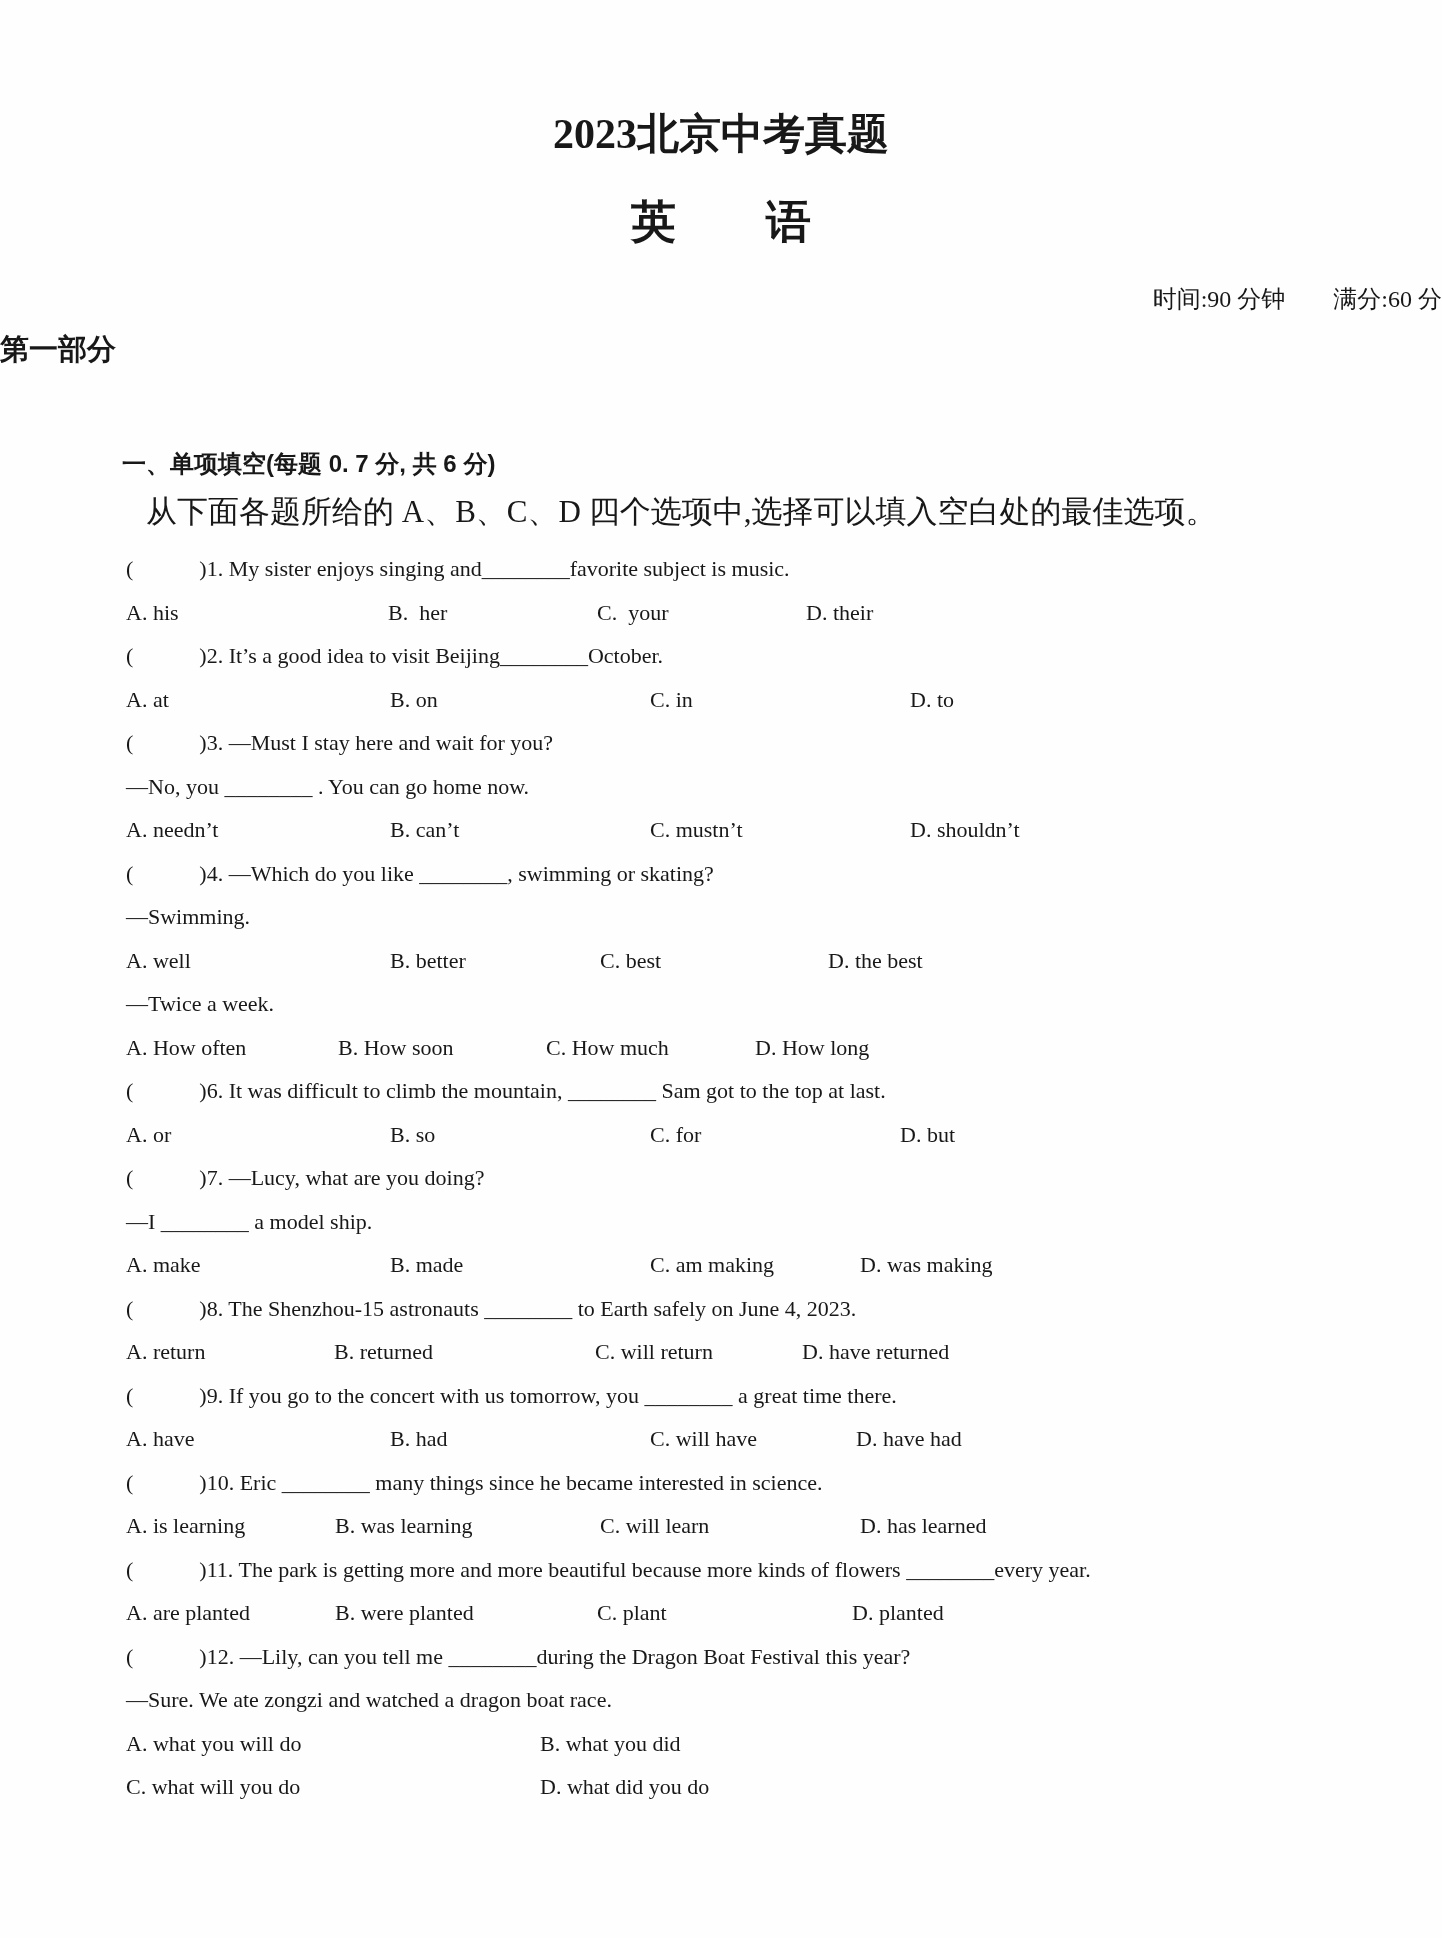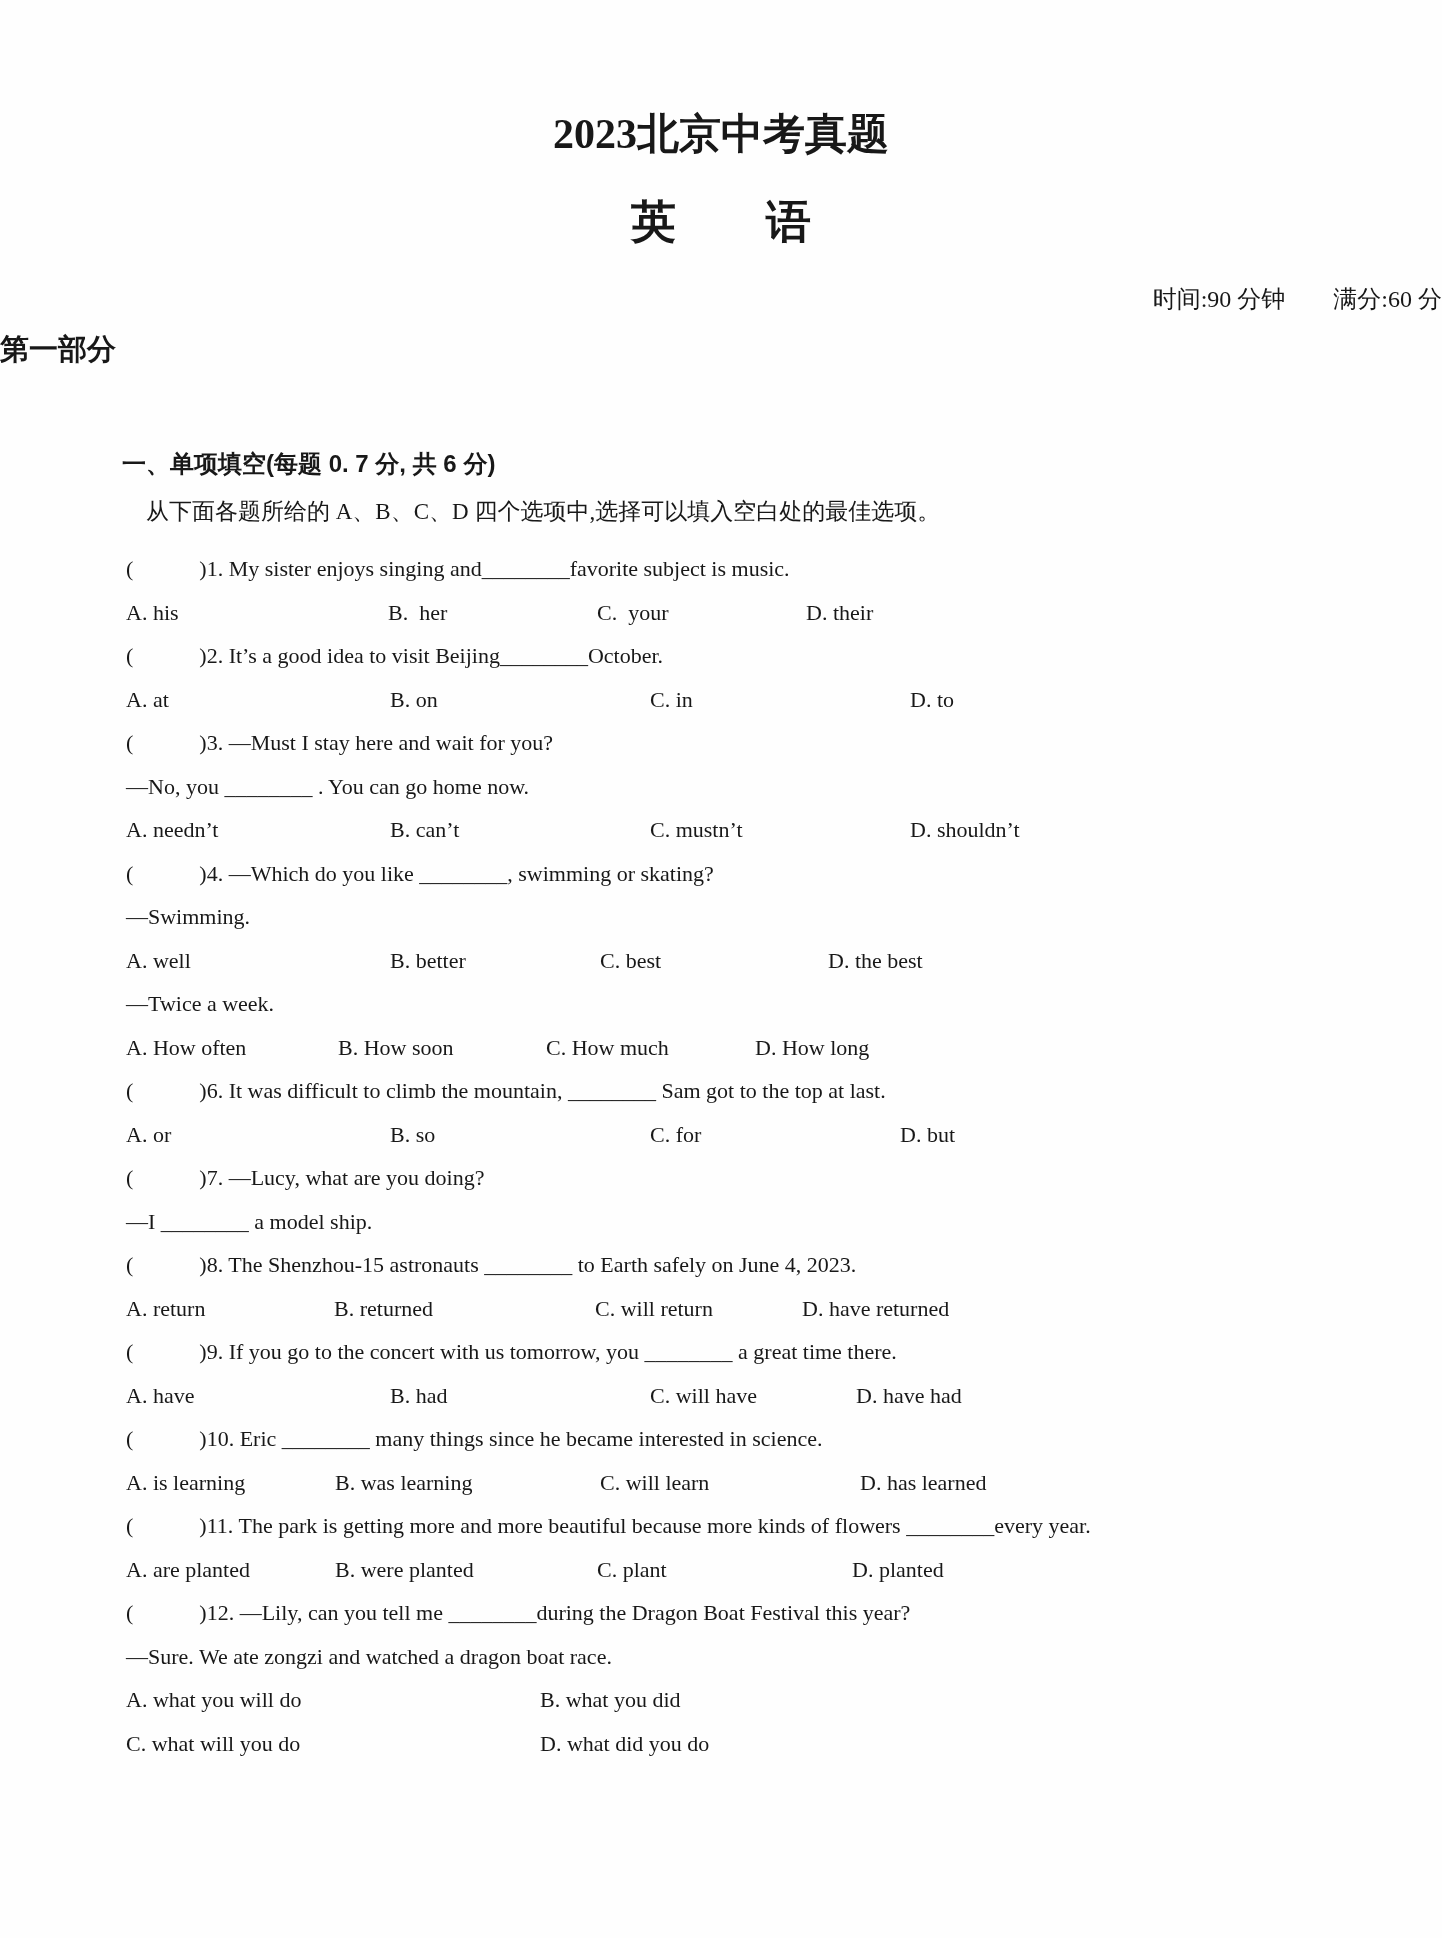--- a/index.html
+++ b/index.html
@@ -44,21 +44,21 @@
   }
   .section-title{
     top:448px;left:122px;right:50px;
     font-family:"Liberation Sans",sans-serif;
     font-size:24px;font-weight:bold;line-height:32px;
     white-space:pre-wrap;
   }
   .section-intro{
     top:497px;left:146px;right:50px;
     font-family:"Liberation Serif",serif;
-    font-size:23px;line-height:30px;
+    font-size:31px;line-height:30px;
     white-space:pre-wrap;
   }
   .body-lines{
     position:absolute;top:547px;left:0;right:0;
     font-family:"Liberation Serif",serif;
     font-size:22px;
   }
   .line{
     position:relative;
     height:43.5px;line-height:43.5px;
@@ -91,20 +91,21 @@
       <div class="line options"><span class="opt" style="left: 126px;">A. needn’t</span><span class="opt" style="left: 390px;">B. can’t</span><span class="opt" style="left: 650px;">C. mustn’t</span><span class="opt" style="left: 910px;">D. shouldn’t</span></div>
       <div class="line text">(            )4. —Which do you like ________, swimming or skating?</div>
       <div class="line text">—Swimming.</div>
       <div class="line options"><span class="opt" style="left: 126px;">A. well</span><span class="opt" style="left: 390px;">B. better</span><span class="opt" style="left: 600px;">C. best</span><span class="opt" style="left: 828px;">D. the best</span></div>
       <div class="line text">—Twice a week.</div>
       <div class="line options"><span class="opt" style="left: 126px;">A. How often</span><span class="opt" style="left: 338px;">B. How soon</span><span class="opt" style="left: 546px;">C. How much</span><span class="opt" style="left: 755px;">D. How long</span></div>
       <div class="line text">(            )6. It was difficult to climb the mountain, ________ Sam got to the top at last.</div>
       <div class="line options"><span class="opt" style="left: 126px;">A. or</span><span class="opt" style="left: 390px;">B. so</span><span class="opt" style="left: 650px;">C. for</span><span class="opt" style="left: 900px;">D. but</span></div>
       <div class="line text">(            )7. —Lucy, what are you doing?</div>
       <div class="line text">—I ________ a model ship.</div>
+      <div class="line options"><span class="opt" style="left: 126px;">A. make</span><span class="opt" style="left: 390px;">B. made</span><span class="opt" style="left: 650px;">C. am making</span><span class="opt" style="left: 860px;">D. was making</span></div>
       <div class="line text">(            )8. The Shenzhou-15 astronauts ________ to Earth safely on June 4, 2023.</div>
       <div class="line options"><span class="opt" style="left: 126px;">A. return</span><span class="opt" style="left: 334px;">B. returned</span><span class="opt" style="left: 595px;">C. will return</span><span class="opt" style="left: 802px;">D. have returned</span></div>
       <div class="line text">(            )9. If you go to the concert with us tomorrow, you ________ a great time there.</div>
       <div class="line options"><span class="opt" style="left: 126px;">A. have</span><span class="opt" style="left: 390px;">B. had</span><span class="opt" style="left: 650px;">C. will have</span><span class="opt" style="left: 856px;">D. have had</span></div>
       <div class="line text">(            )10. Eric ________ many things since he became interested in science.</div>
       <div class="line options"><span class="opt" style="left: 126px;">A. is learning</span><span class="opt" style="left: 335px;">B. was learning</span><span class="opt" style="left: 600px;">C. will learn</span><span class="opt" style="left: 860px;">D. has learned</span></div>
       <div class="line text">(            )11. The park is getting more and more beautiful because more kinds of flowers ________every year.</div>
       <div class="line options"><span class="opt" style="left: 126px;">A. are planted</span><span class="opt" style="left: 335px;">B. were planted</span><span class="opt" style="left: 597px;">C. plant</span><span class="opt" style="left: 852px;">D. planted</span></div>
       <div class="line text">(            )12. —Lily, can you tell me ________during the Dragon Boat Festival this year?</div>
       <div class="line text">—Sure. We ate zongzi and watched a dragon boat race.</div>

